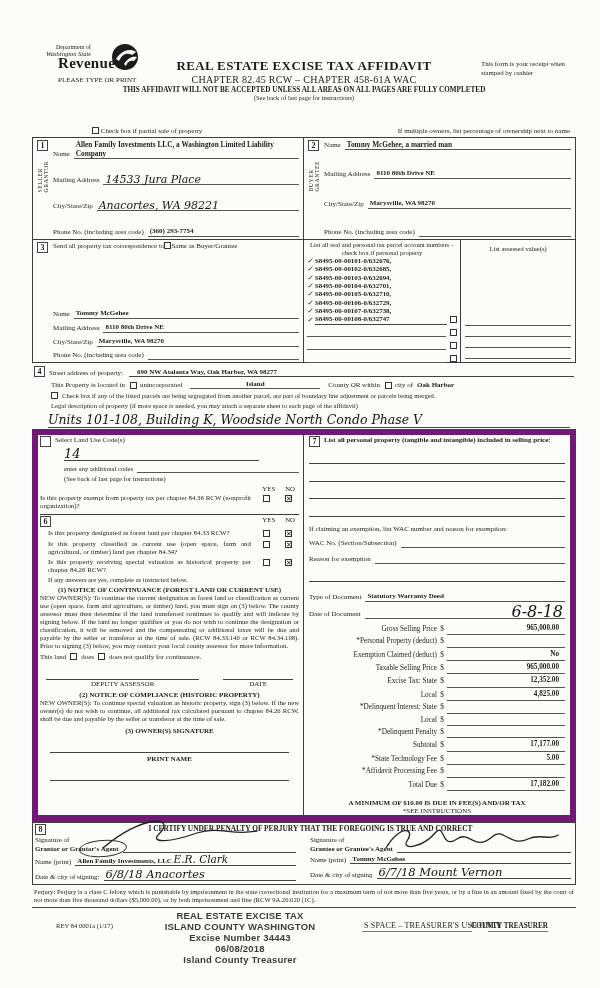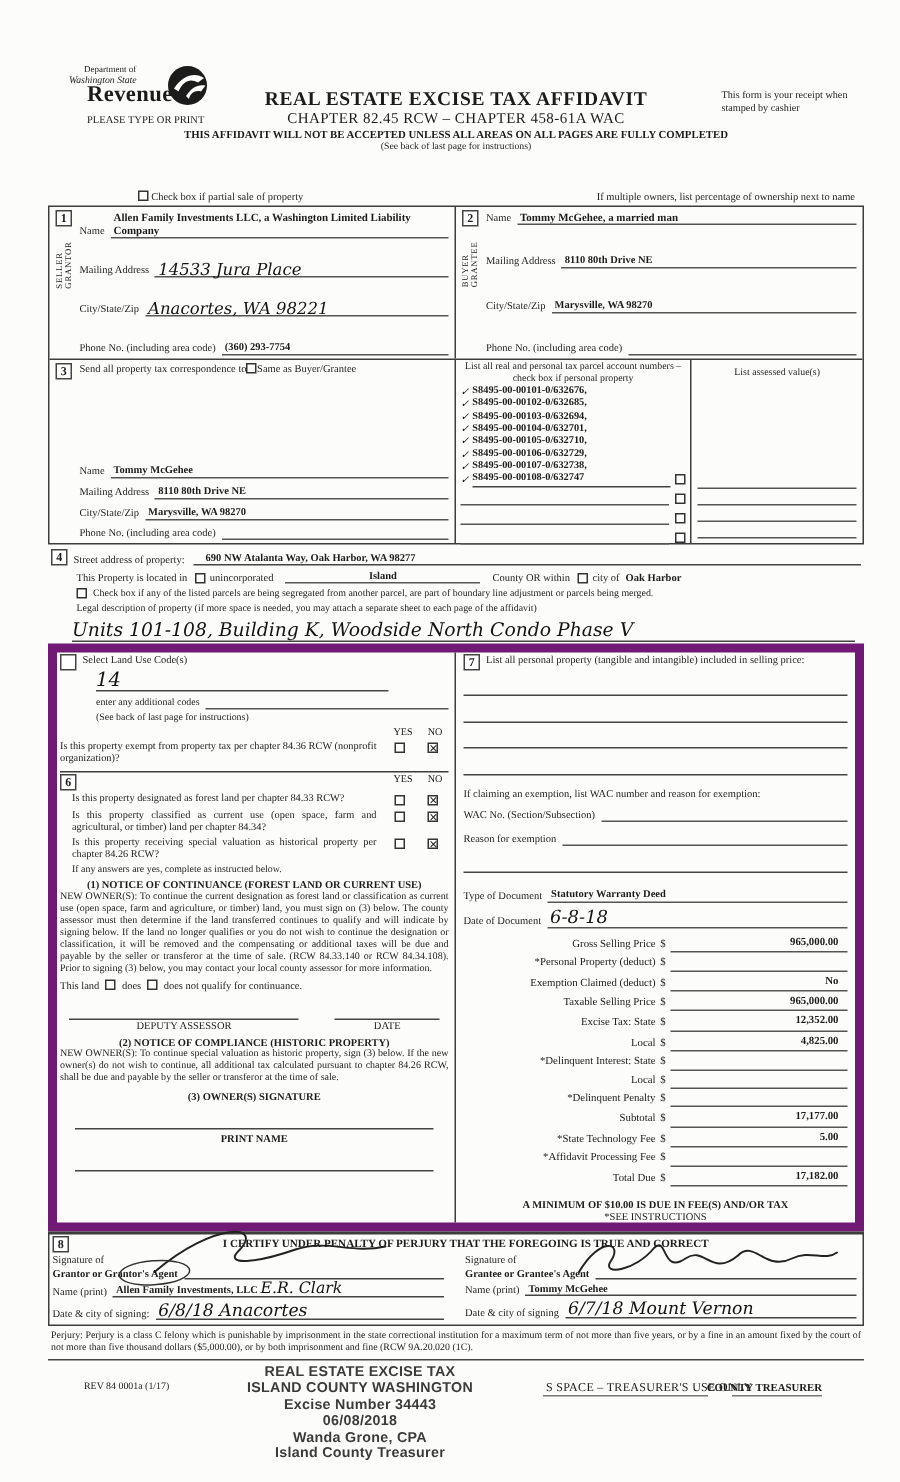--- a/index.html
+++ b/index.html
@@ -414,21 +414,21 @@
 
         <div class="center7" style="font-weight:bold; margin-top:5px;">(3)  OWNER(S) SIGNATURE</div>
         <div class="sigline" style="margin:8px 10px 0 10px;"></div>
         <div class="center7" style="font-weight:bold; margin-top:2px;">PRINT NAME</div>
         <div class="sigline" style="margin:8px 10px 0 10px;"></div>
       </div>
 
       <div class="rcol">
         <div style="display:flex; gap:4px;">
           <span class="numbox">7</span>
-          <span class="lbl" style="flex:1;">List all personal property (tangible and intangible) included in selling price:</span>
+          <span class="lbl" style="flex:1;font-weight:bold;">List all personal property (tangible and intangible) included in selling price:</span>
         </div>
         <div class="sigline" style="margin-top:8px;"></div>
         <div class="sigline" style="margin-top:9px;"></div>
         <div class="sigline" style="margin-top:9px;"></div>
         <div class="sigline" style="margin-top:9px;"></div>
 
         <div class="lbl" style="margin-top:8px;">If claiming an exemption, list WAC number and reason for exemption:</div>
         <div class="frow" style="margin-top:6px;">
           <span class="lbl">WAC No. (Section/Subsection)</span>
           <span class="fv"></span>
@@ -438,21 +438,21 @@
           <span class="fv"></span>
         </div>
         <div class="sigline" style="margin-top:9px;"></div>
 
         <div class="frow" style="margin-top:10px;">
           <span class="lbl">Type of Document</span>
           <span class="fv typed">Statutory Warranty Deed</span>
         </div>
         <div class="frow" style="margin-top:3px;">
           <span class="lbl">Date of Document</span>
-          <span class="fv hand" style="font-size:12px; line-height:13px;">6-8-18</span>
+          <span class="fv hand" style="font-size:16px; line-height:13px;text-align:right;">6-8-18</span>
         </div>
 
         <div style="margin-top:3px;">
           <div class="taxrow">
               <span class="tl">Gross Selling Price</span>
               <span class="dd">$</span>
               <span class="tv">965,000.00</span>
             </div>
           <div class="taxrow">
               <span class="tl">*Personal Property (deduct)</span>
@@ -569,21 +569,20 @@
 
     <div class="perjury">Perjury:  Perjury is a class C felony which is punishable by imprisonment in the state correctional institution for a maximum term of not more than five years, or by a fine in an amount fixed by the court of not more than five thousand dollars ($5,000.00), or by both imprisonment and fine (RCW 9A.20.020 (1C).</div>
 
     <div class="footer">
       <div class="rev">REV 84 0001a (1/17)</div>
       <div class="stamp">
         <div>REAL ESTATE EXCISE TAX</div>
         <div>ISLAND COUNTY WASHINGTON</div>
         <div>Excise Number 34443</div>
         <div>06/08/2018</div>
-        <div>Wanda Grone, CPA</div>
         <div>Island County Treasurer</div>
       </div>
       <div class="tspace">S SPACE – TREASURER'S USE ONLY</div>
       <div class="ctreas">COUNTY TREASURER</div>
       <div class="fline" style="left:330px; width:110px; top:20px;"></div>
       <div class="fline" style="right:28px; width:60px; top:20px;"></div>
     </div>
 
   </div>
 </div>

